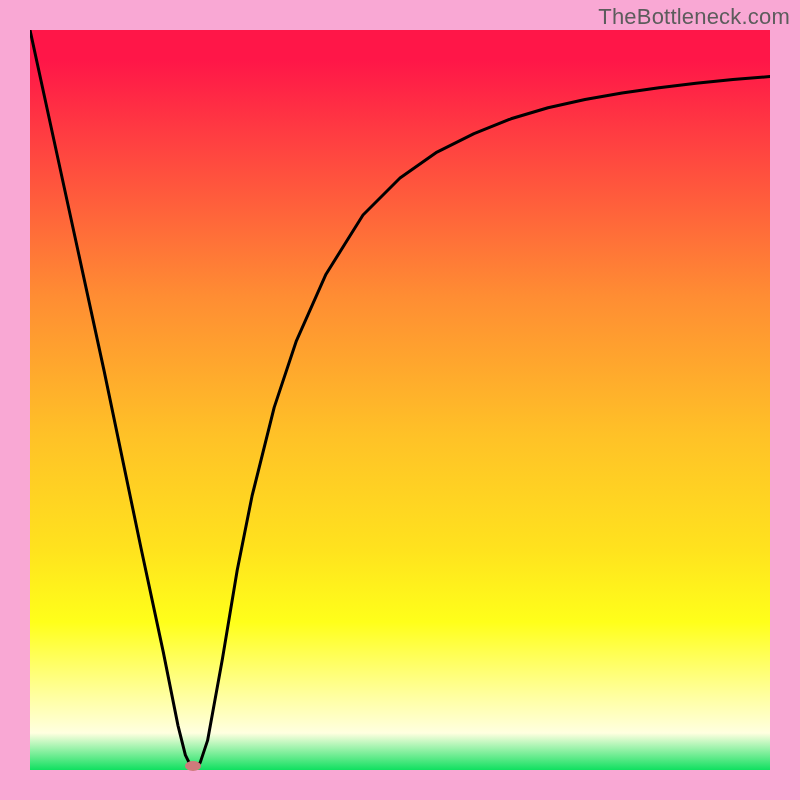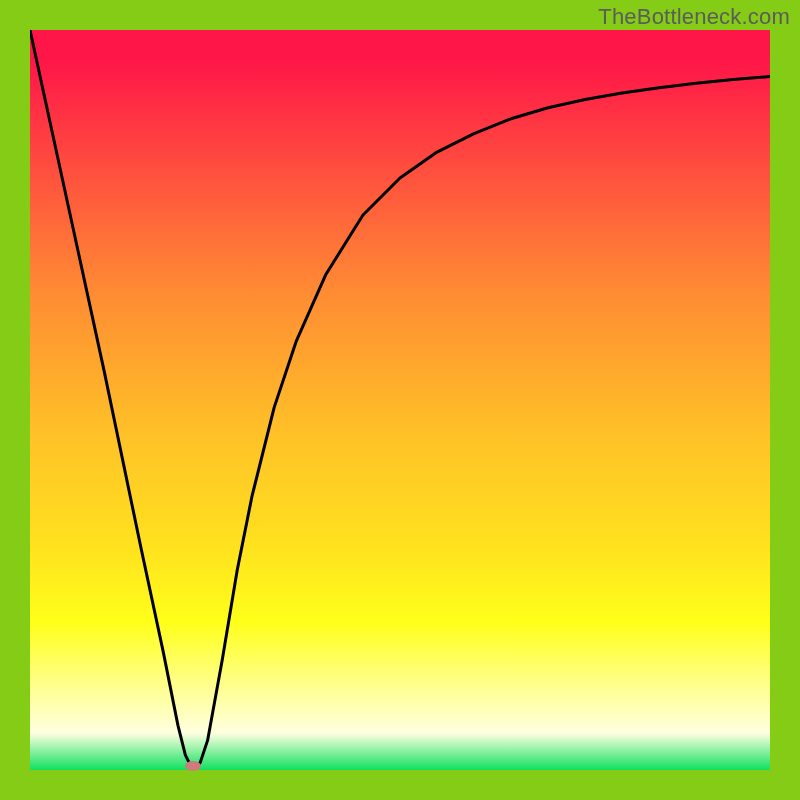--- a/index.html
+++ b/index.html
@@ -8,21 +8,21 @@
     width: 800px;
     height: 800px;
     overflow: hidden;
     background: #000;
     font-family: Arial, Helvetica, sans-serif;
   }
   .frame {
     position: relative;
     width: 800px;
     height: 800px;
-    background: #84cc16;
+    background: #f9a8d4;
   }
   .plot-area {
     position: absolute;
     left: 30px;
     top: 30px;
     width: 740px;
     height: 740px;
     background: linear-gradient(to bottom,
       #ff1648 0%,
       #ff1648 4%,

